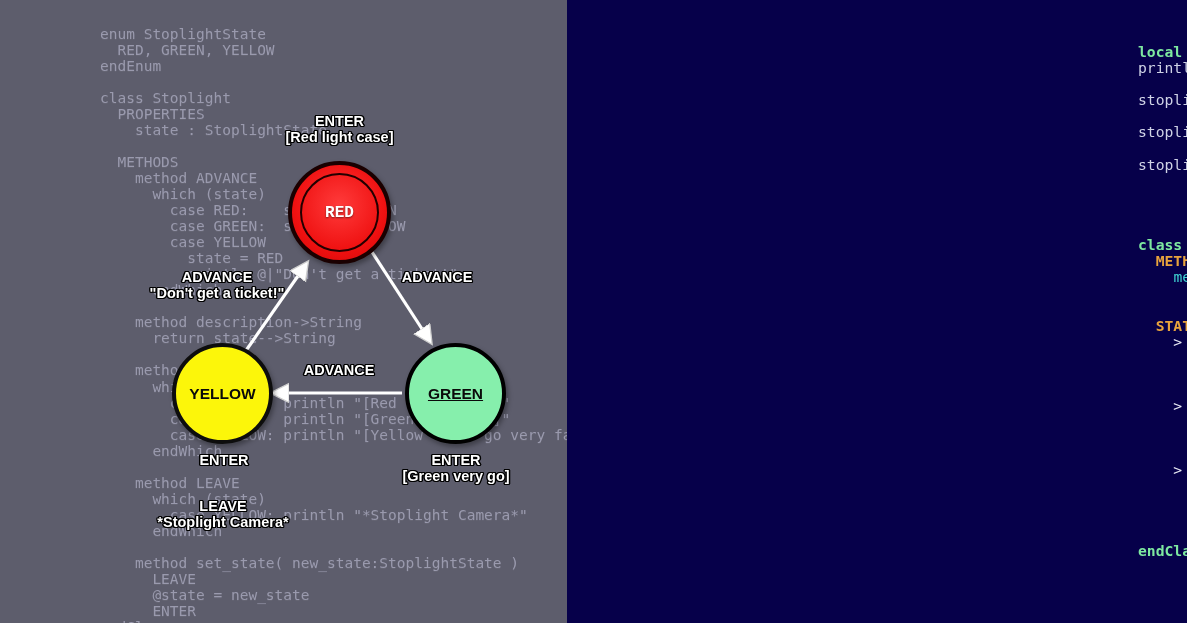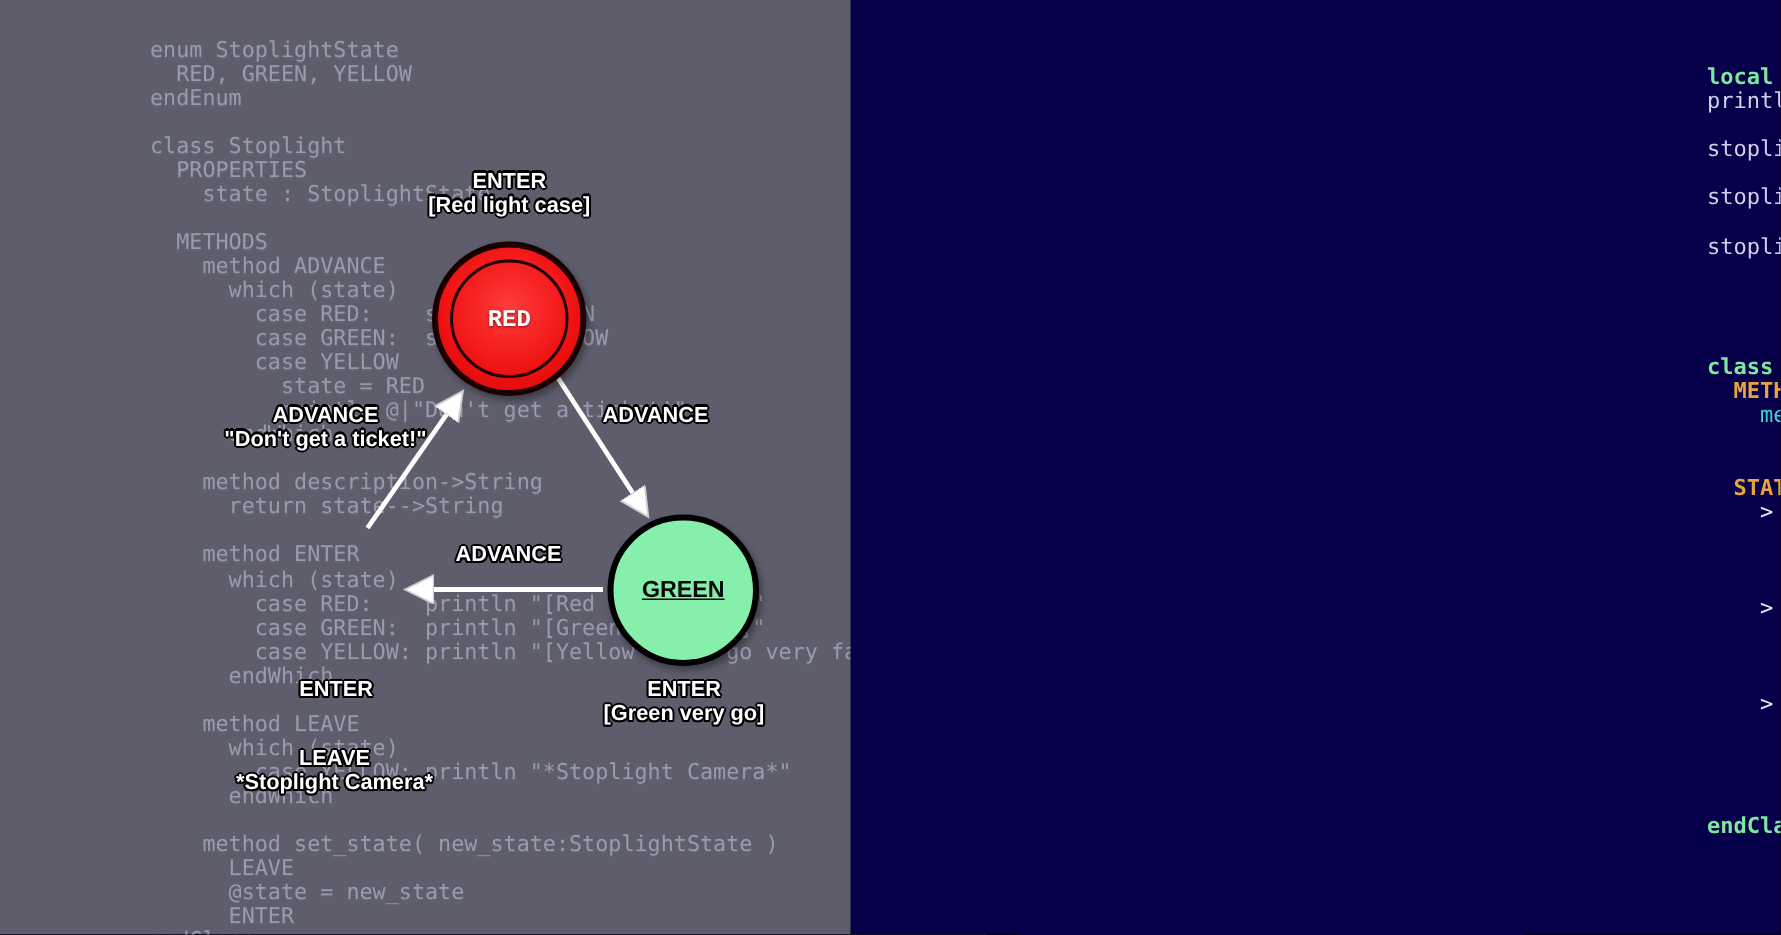--- a/index.html
+++ b/index.html
@@ -159,20 +159,23 @@
 
         <g>
           <line x1="245" y1="352" x2="300" y2="273" stroke="#ffffff" stroke-width="3.2" marker-end="url(#ah)"></line>
         </g>
       </svg>
 
       <div class="node" id="node-red">
         <span class="inner-ring"></span>
         <span class="node-label">RED</span>
       </div>
+      <div class="node" id="node-yellow">
+        <span class="node-label">YELLOW</span>
+      </div>
       <div class="node" id="node-green">
         <span class="node-label">GREEN</span>
       </div>
 
       <div class="annot" id="an-enter-red">
         <span class="l1">ENTER</span>
         <span class="l2">[Red light case]</span>
       </div>
 
       <div class="annot" id="an-advance-yr">

